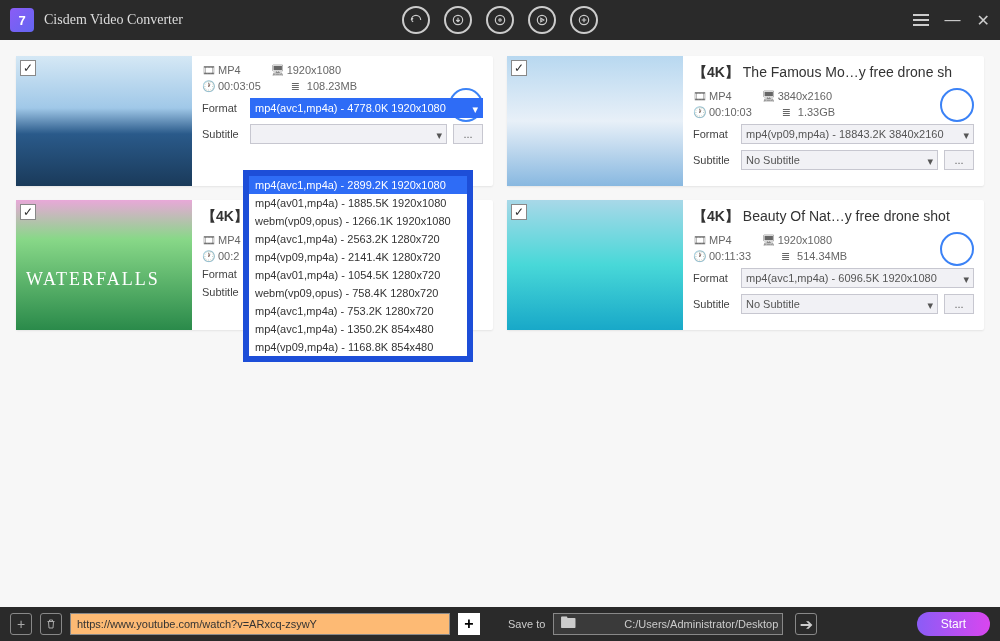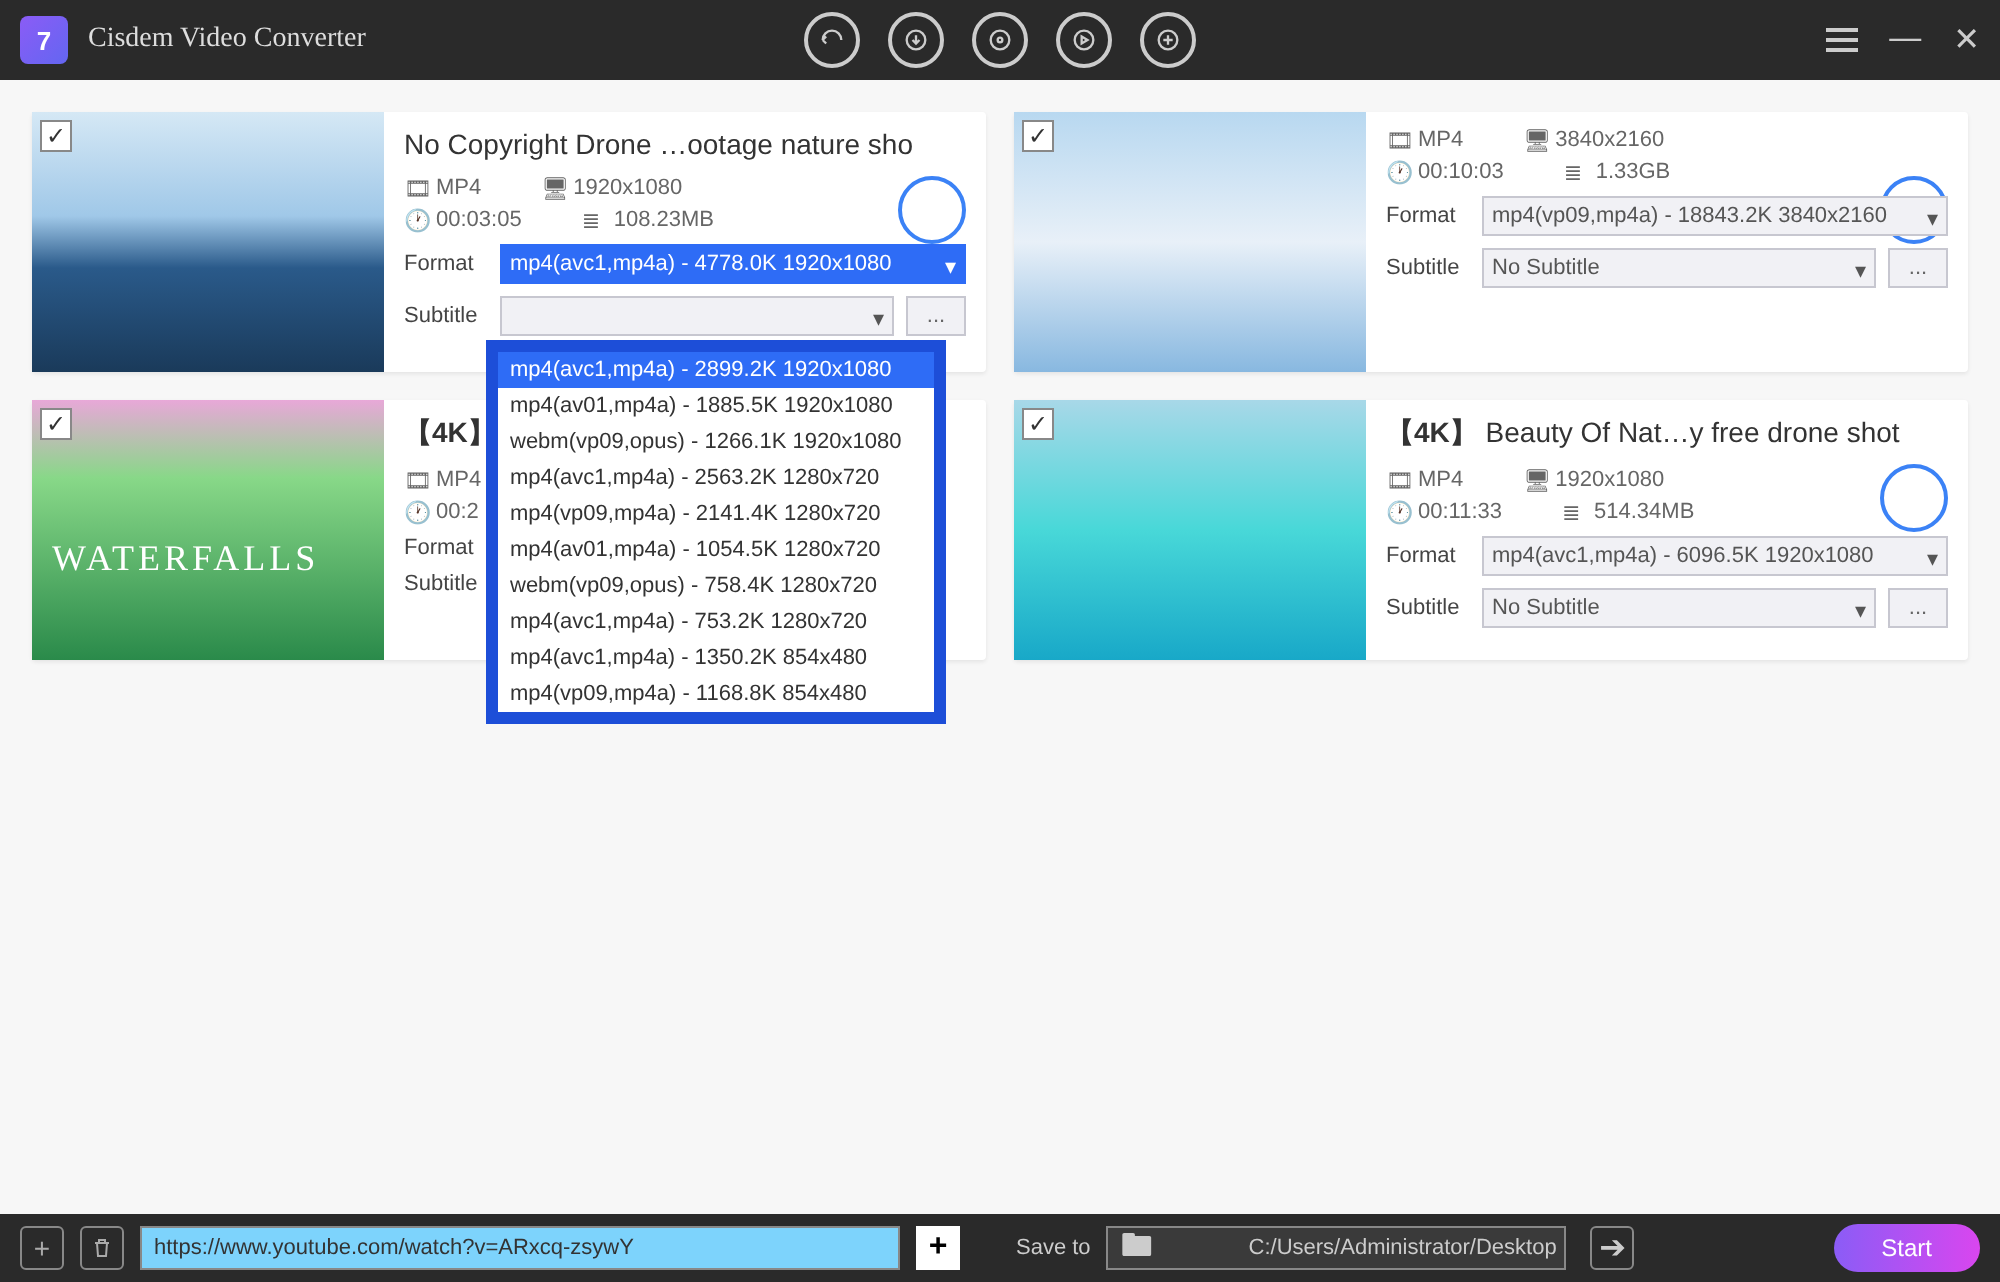--- a/index.html
+++ b/index.html
@@ -35,21 +35,21 @@
 .sel .chev { position: absolute; right: 4px; top: 4px; }
 .sel.active { background: #2e6cf6; color: #fff; border-color: #2e6cf6; }
 .more-btn { width: 30px; height: 20px; border: 1px solid #c7c7d0; background: #f1f1f5; font-size: 11px; color: #666; display: flex; align-items: center; justify-content: center; cursor: pointer; }
 
 .dropdown { position: absolute; background: #fff; border: 6px solid #1d4ed8; z-index: 100; left: 243px; top: 170px; width: 230px; font-size: 11px; }
 .dropdown .opt { padding: 3px 6px; color: #333; cursor: pointer; }
 .dropdown .opt.hl { background: #2e6cf6; color: #fff; }
 
 .bottombar { position: absolute; bottom: 0; left: 0; right: 0; height: 34px; background: #2a2a2a; display: flex; align-items: center; padding: 0 10px; gap: 8px; }
 .bb-icon { width: 22px; height: 22px; border: 1px solid #888; border-radius: 3px; display: flex; align-items: center; justify-content: center; color: #aaa; cursor: pointer; font-size: 14px; }
-.url-input { flex: 0 0 380px; height: 22px; border: 1px solid #888; background: #7dd3fc; font-size: 11px; padding: 0 6px; color: #333; }
+.url-input { flex: 0 0 380px; height: 22px; border: 1px solid #888; background: #fdba74; font-size: 11px; padding: 0 6px; color: #333; }
 .add-url { width: 22px; height: 22px; background: #fff; color: #000; font-weight: bold; display: flex; align-items: center; justify-content: center; cursor: pointer; font-size: 16px; }
 .saveto-label { color: #ccc; font-size: 11px; margin-left: 20px; }
 .saveto-box { display: flex; align-items: center; border: 1px solid #888; background: #3a3a3a; height: 22px; }
 .saveto-box .folder-icon { padding: 0 6px; color: #ccc; }
 .saveto-input { width: 200px; height: 20px; background: transparent; border: none; color: #ccc; font-size: 11px; padding: 0 4px; text-align: right; }
 .goto-btn { width: 22px; height: 22px; border: 1px solid #888; border-radius: 3px; color: #ccc; display: flex; align-items: center; justify-content: center; cursor: pointer; margin-left: 4px; }
 .start-btn { margin-left: auto; background: linear-gradient(90deg,#8b5cf6,#d946ef); color: #fff; border: none; border-radius: 12px; height: 24px; padding: 0 24px; font-size: 12px; cursor: pointer; }
 
 
 .thumb.t1 { background: linear-gradient(180deg,#d5e8f5 0%,#a0c8e8 40%,#2a5a8a 60%,#1a3a5a 100%); }
@@ -105,21 +105,20 @@
   </div>
 </div>
 
 <div class="content">
 
   <div class="card">
     <div class="thumb t1">
       <div class="check">✓</div>
     </div>
     <div class="card-body">
-      <div class="card-title"><span>No Copyright Drone …ootage nature sho</span></div>
       <div class="meta-row">
         <span class="meta-item">
             <span class="meta-icon">🎞</span>
             <span>MP4</span>
           </span>
         <span class="meta-item">
             <span class="meta-icon">🖥</span>
             <span>1920x1080</span>
           </span>
       </div>
@@ -154,20 +153,21 @@
         <div class="more-btn">...</div>
       </div>
     </div>
   </div>
 
   <div class="card">
     <div class="thumb t3">
       <div class="check">✓</div>
     </div>
     <div class="card-body">
+      <div class="card-title"><span class="badge4k">【4K】</span> <span>The Famous Mo…y free drone sh</span></div>
       <div class="meta-row">
         <span class="meta-item">
             <span class="meta-icon">🎞</span>
             <span>MP4</span>
           </span>
         <span class="meta-item">
             <span class="meta-icon">🖥</span>
             <span>3840x2160</span>
           </span>
       </div>

